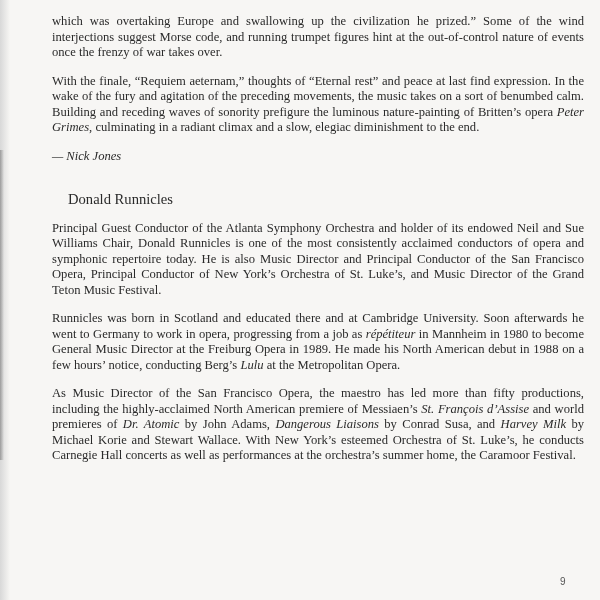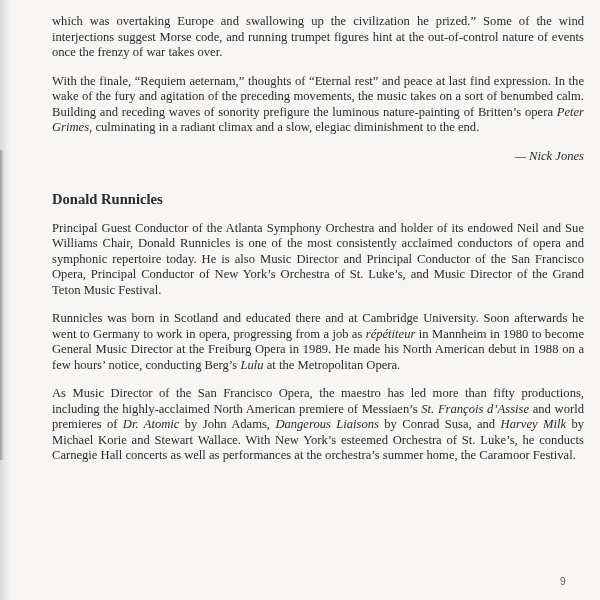--- a/index.html
+++ b/index.html
@@ -22,25 +22,25 @@
   .page {
     position: absolute; left: 52px; top: 14px; width: 532px;
   }
   p {
     margin: 0 0 13px 0;
     font-size: 12.6px;
     line-height: 15.5px;
     text-align: justify;
   }
   .sig {
-    text-align: right; font-style: italic; font-size: 12.6px;
+    font-style: italic; font-size: 12.6px;
     margin: 6px 0 27px 0;
   }
   h2 {
-    font-size: 14.6px; font-weight: bold; margin: 0 0 13px 0;
+    font-size: 14.6px; font-weight: normal; margin: 0 0 13px 16px;
   }
   .pagenum {
     position: absolute; left: 560px; top: 576px;
     font-family: "Liberation Sans", sans-serif; font-size: 10px; color: #555;
   }
   i { font-style: italic; }
 </style>
 </head>
 <body>
 

